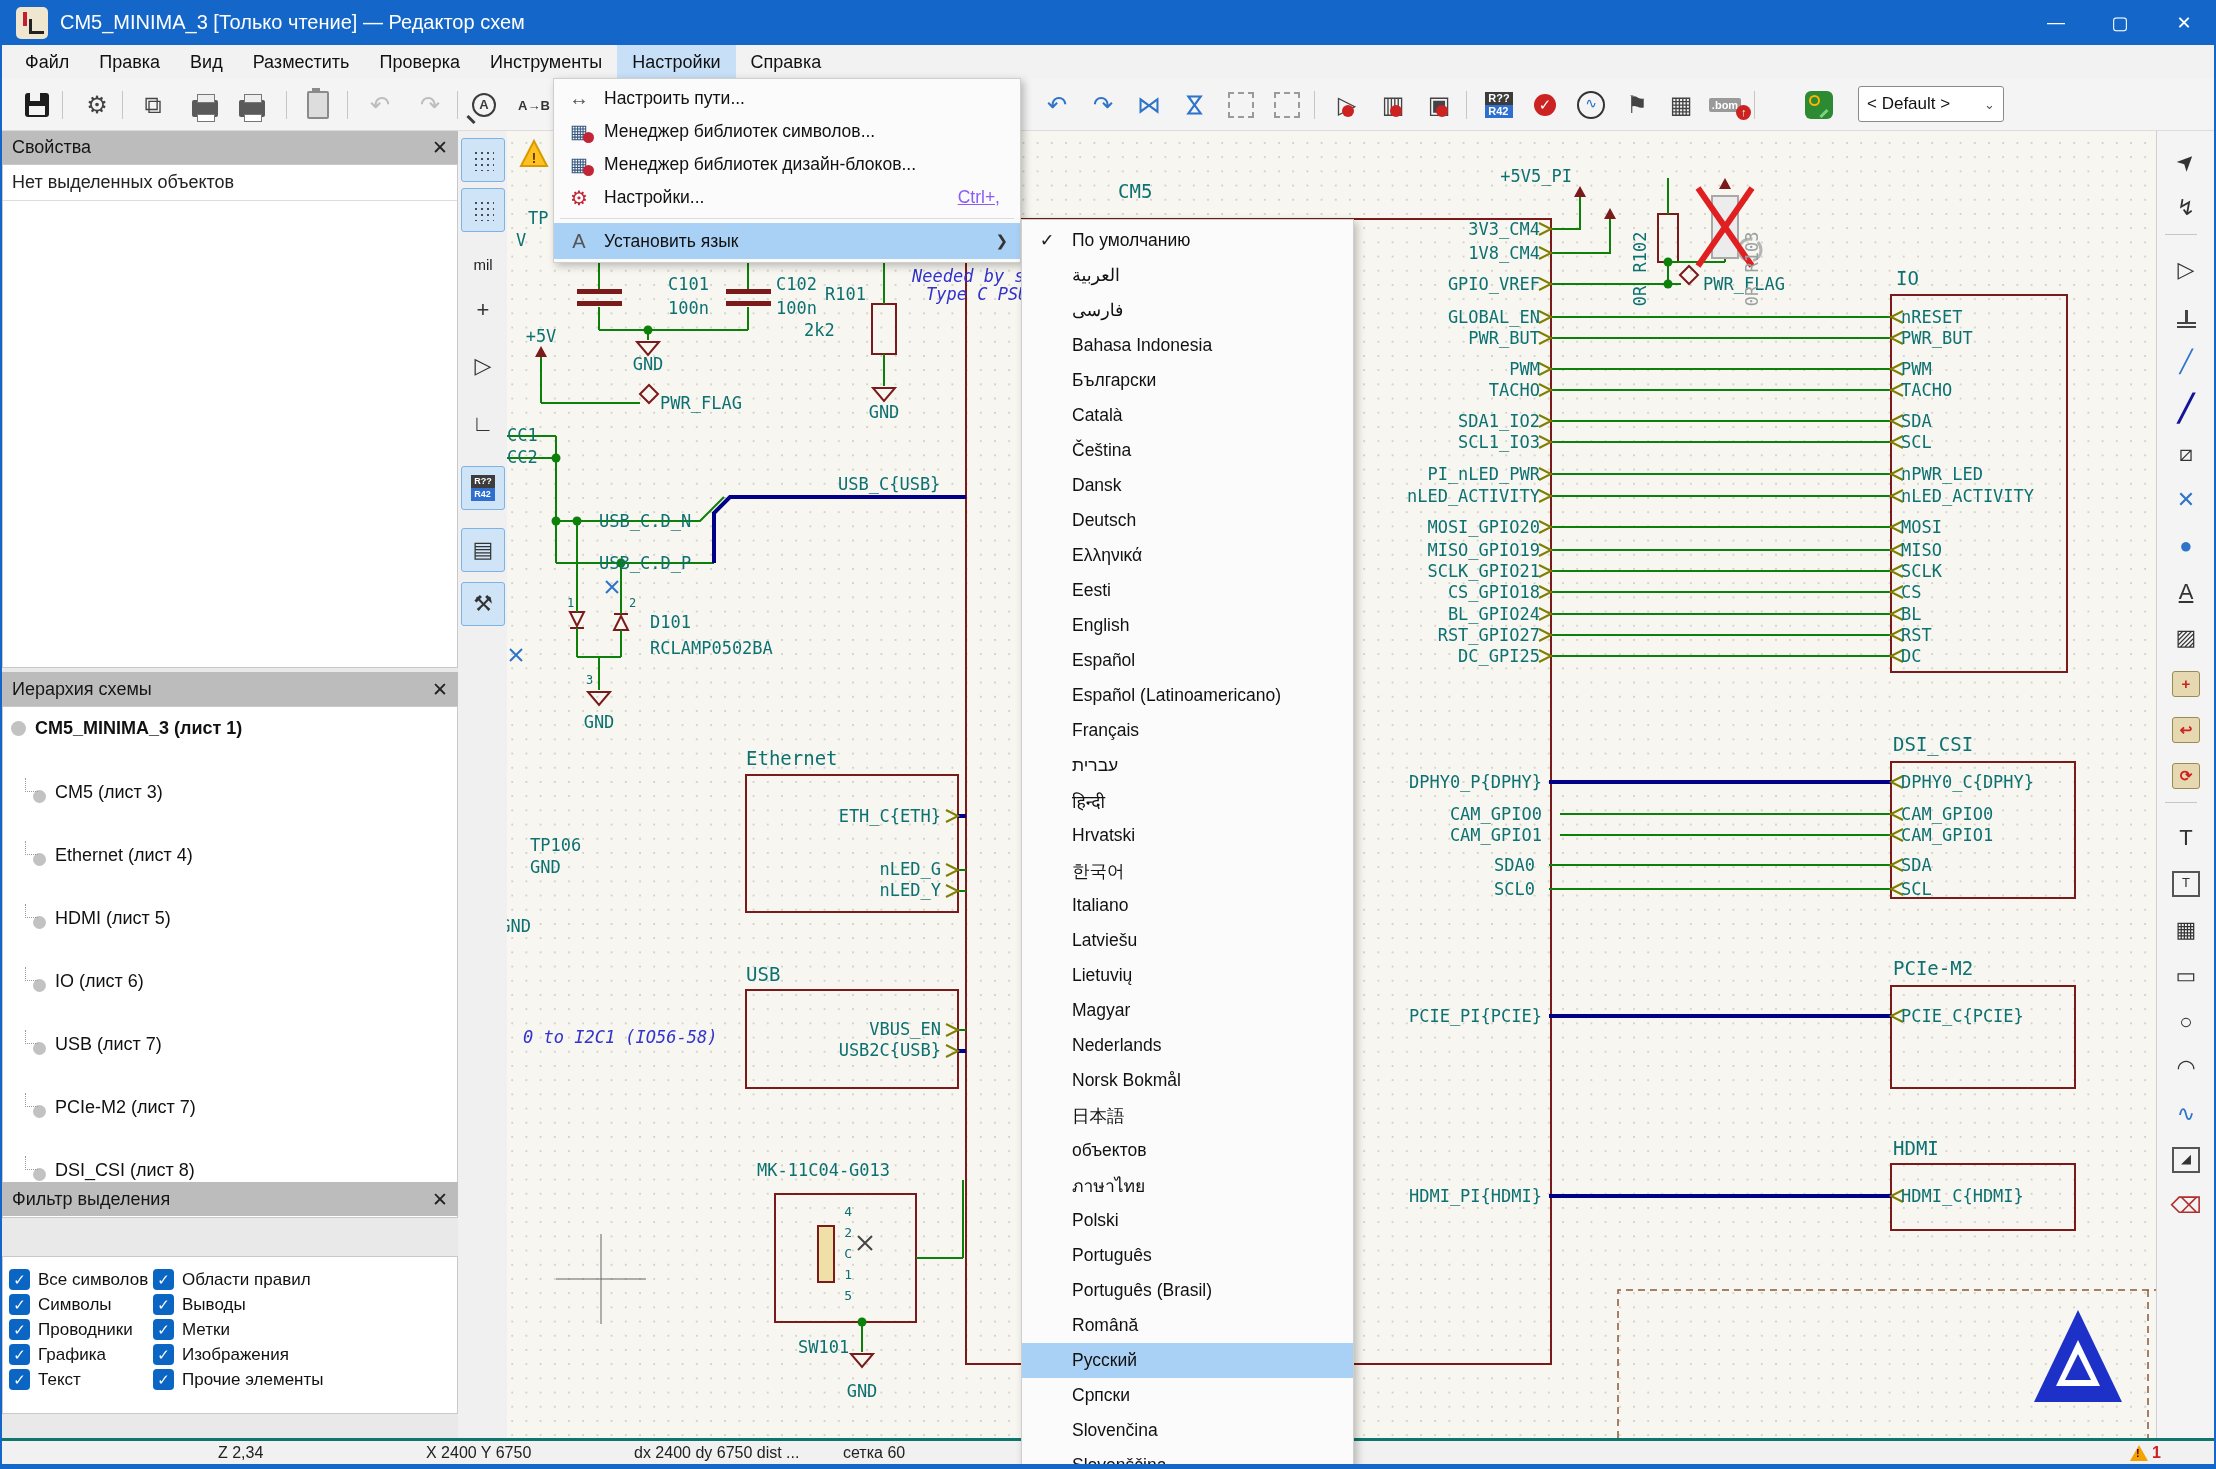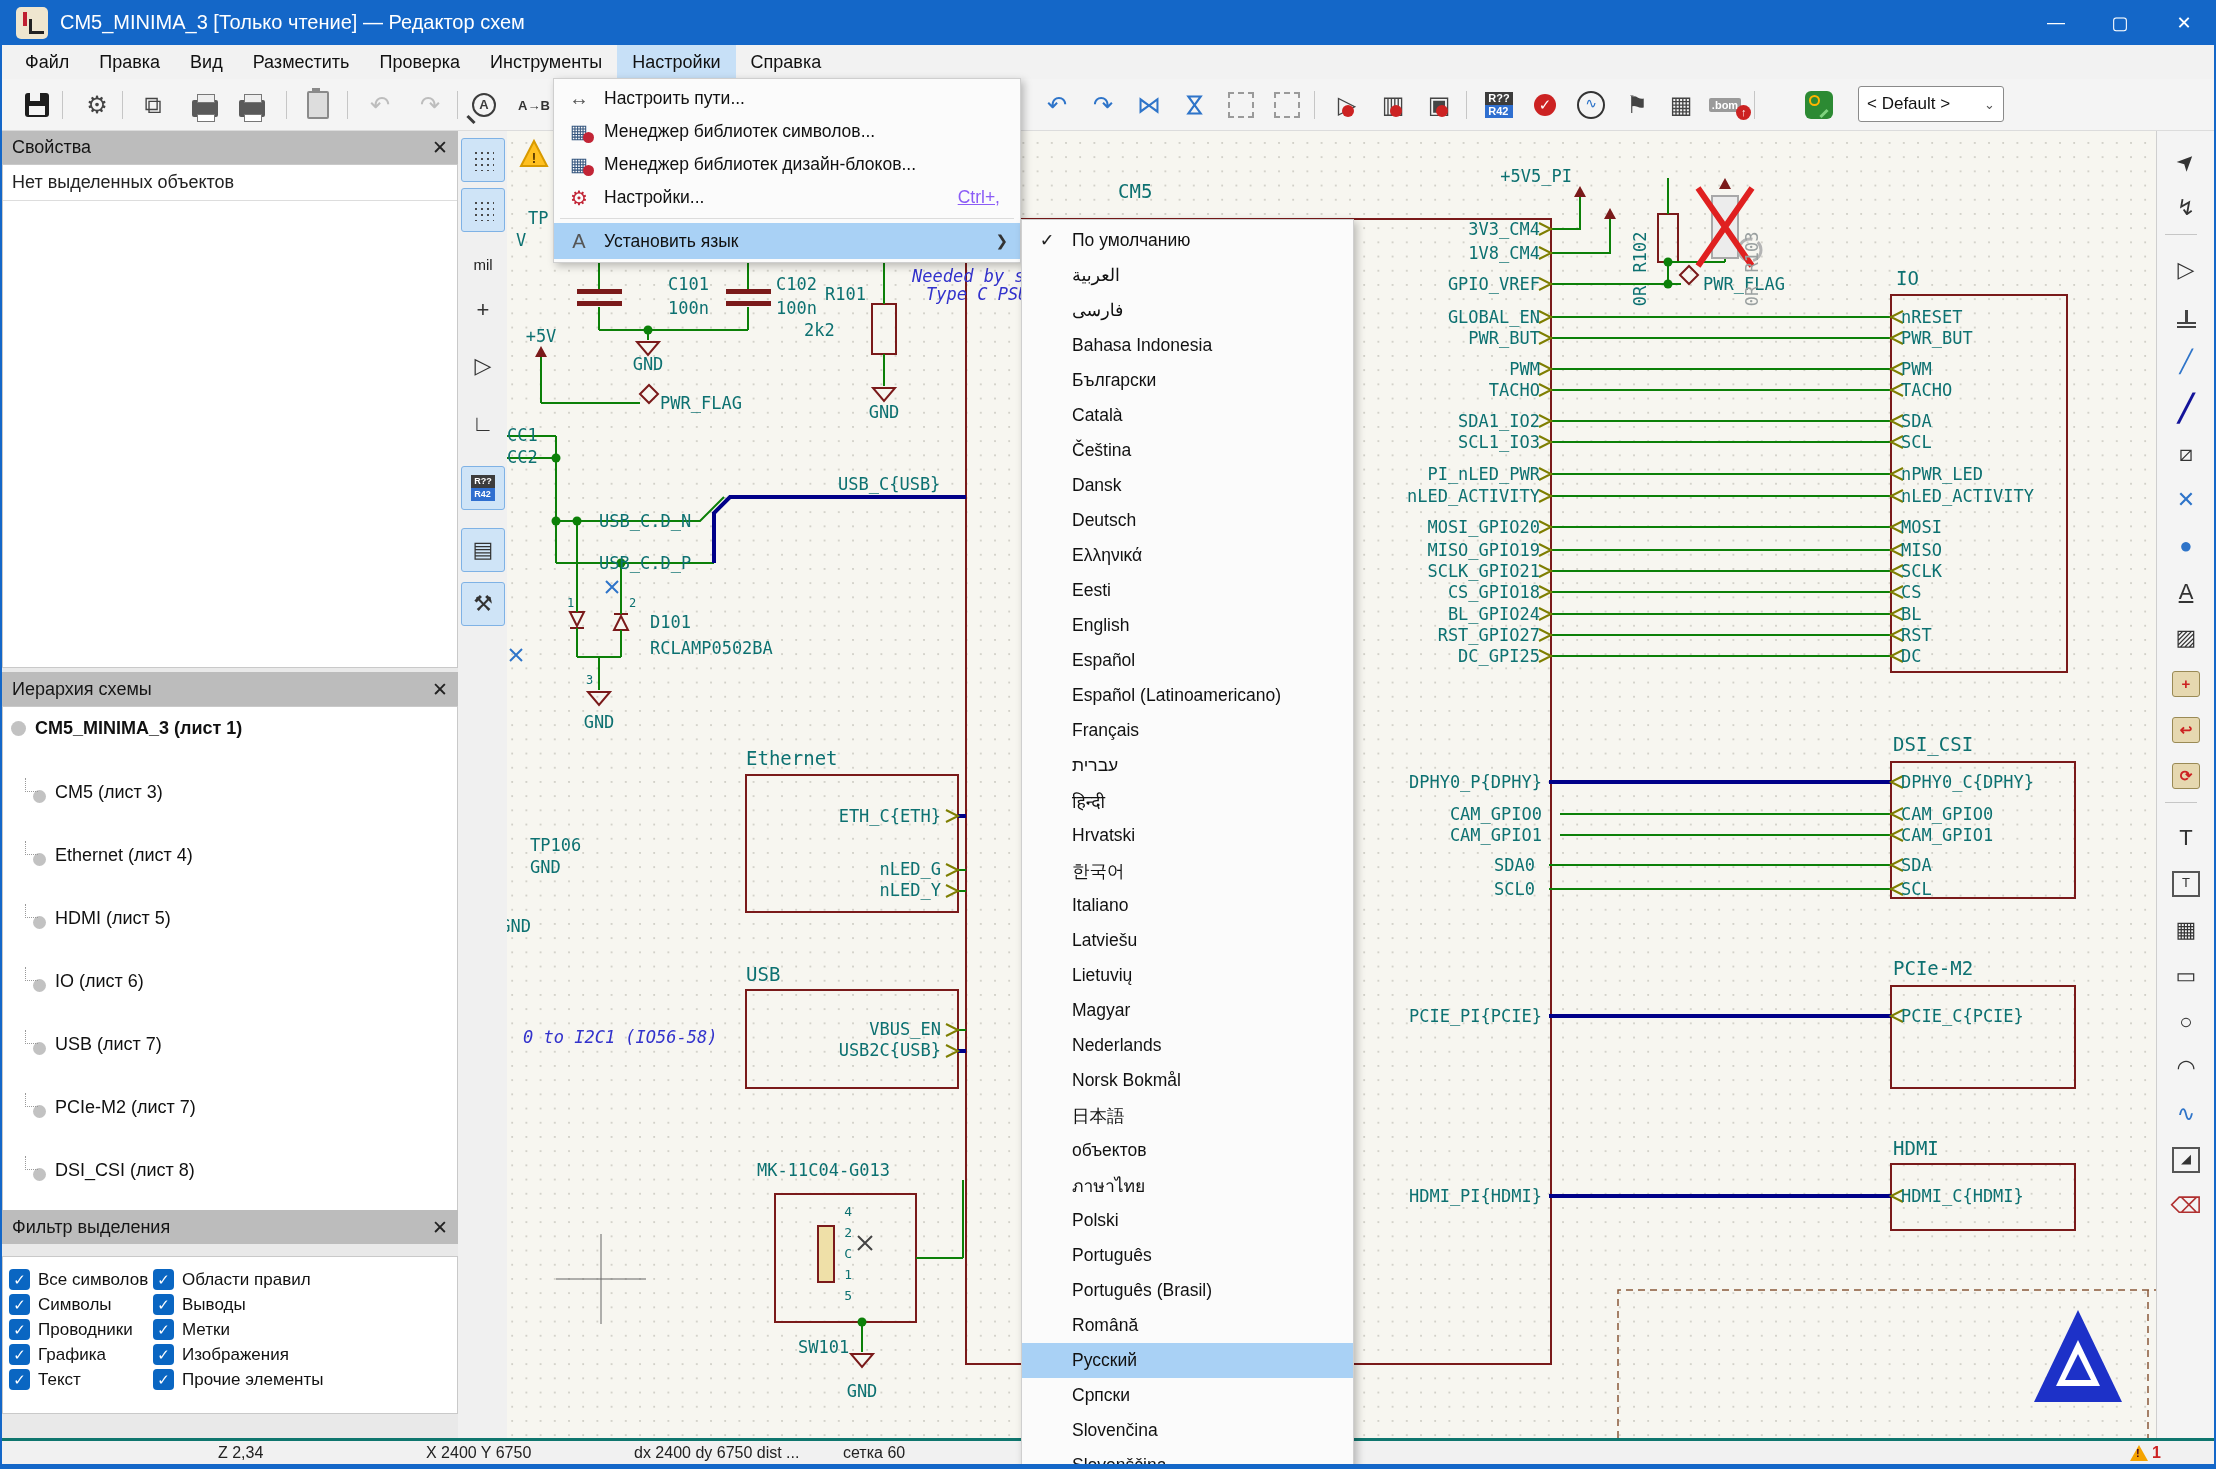--- a/index.html
+++ b/index.html
@@ -569,21 +569,21 @@
           <span class="bullet sm"></span>
           <span>PCIe-M2 (лист 7)</span>
         </div>
         <div class="tree-item">
           <span class="bullet sm"></span>
           <span>DSI_CSI (лист 8)</span>
         </div>
       </div>
   </div>
 
-  <div class="panel-h" style="top:1080px;">
+  <div class="panel-h" style="top:1052px;">
     <span>Фильтр выделения</span>
     <span class="x">✕</span>
   </div>
   <div class="panel-b" style="top:1126px;height:158px;">
     <div class="fgrid" id="fgrid">
         <div class="frow">
           <div class="fcell">
             <div class="cb">✓</div>
             <span class="flabel">Все символов</span>
           </div>

